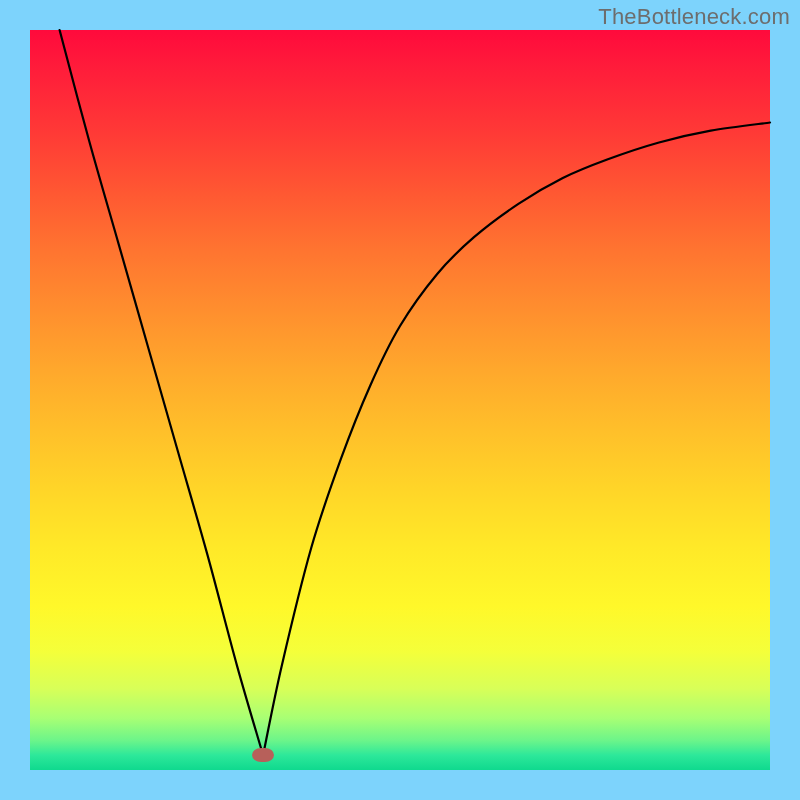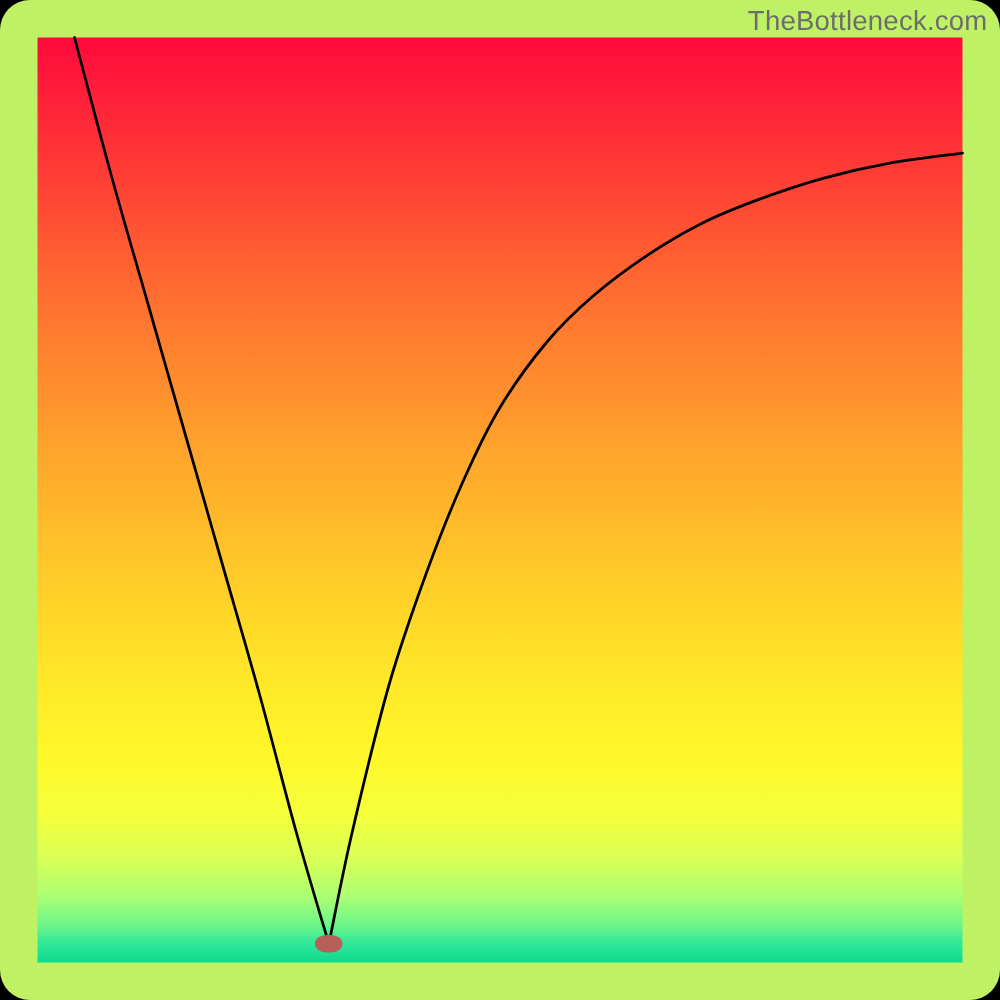--- a/index.html
+++ b/index.html
@@ -8,22 +8,21 @@
     width: 800px;
     height: 800px;
     background: #000;
     font-family: Arial, Helvetica, sans-serif;
     overflow: hidden;
   }
   .frame {
     position: relative;
     width: 800px;
     height: 800px;
-    background: #bef264;
-    border-radius: 24px;
+    background: #7dd3fc;
   }
   .plot-area {
     position: absolute;
     left: 30px;
     top: 30px;
     width: 740px;
     height: 740px;
     background: linear-gradient(to bottom,
       #ff0a3c 0%,
       #ff1f3a 6%,

